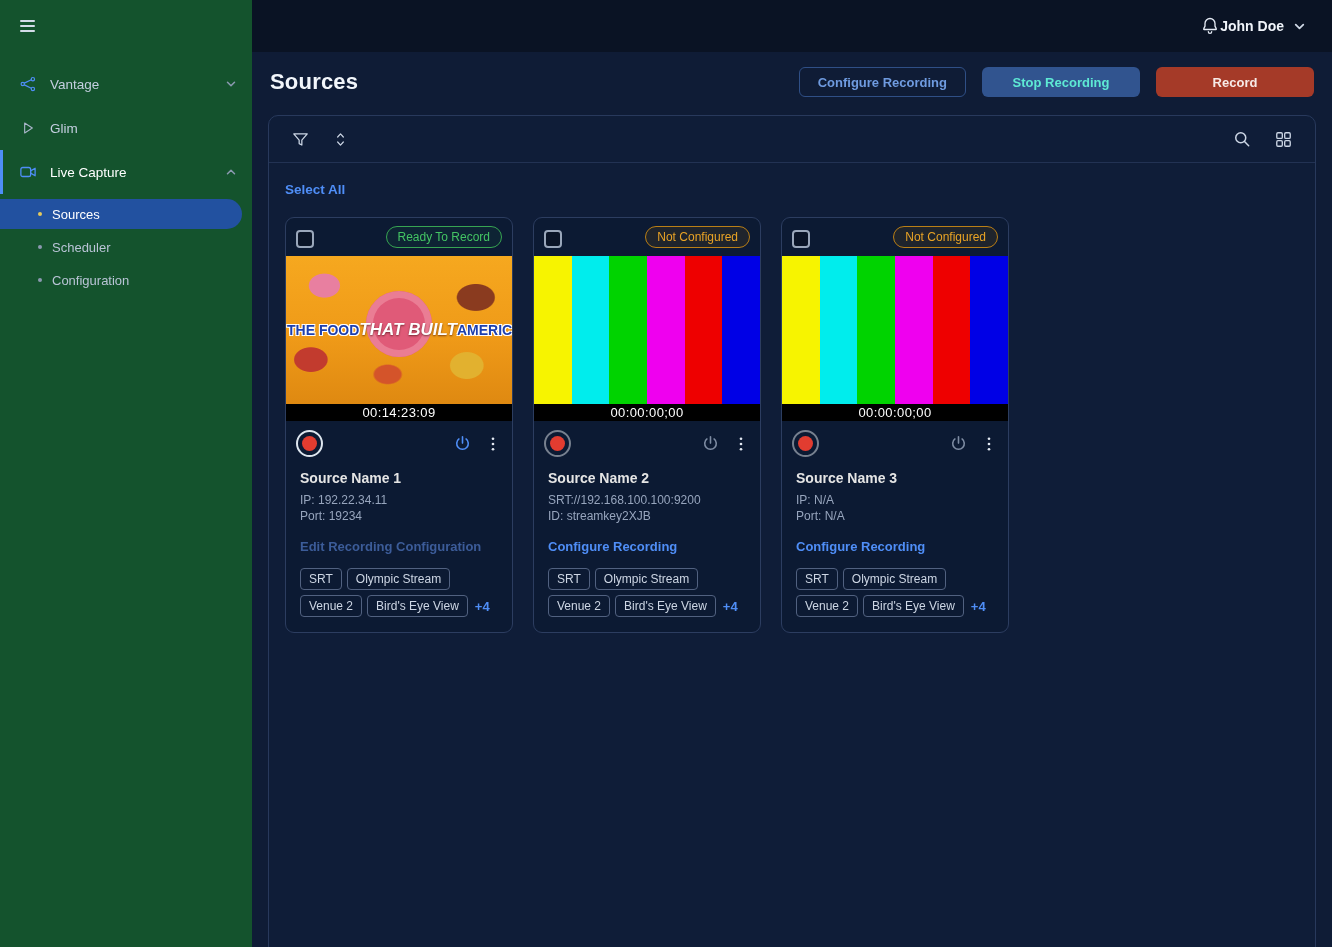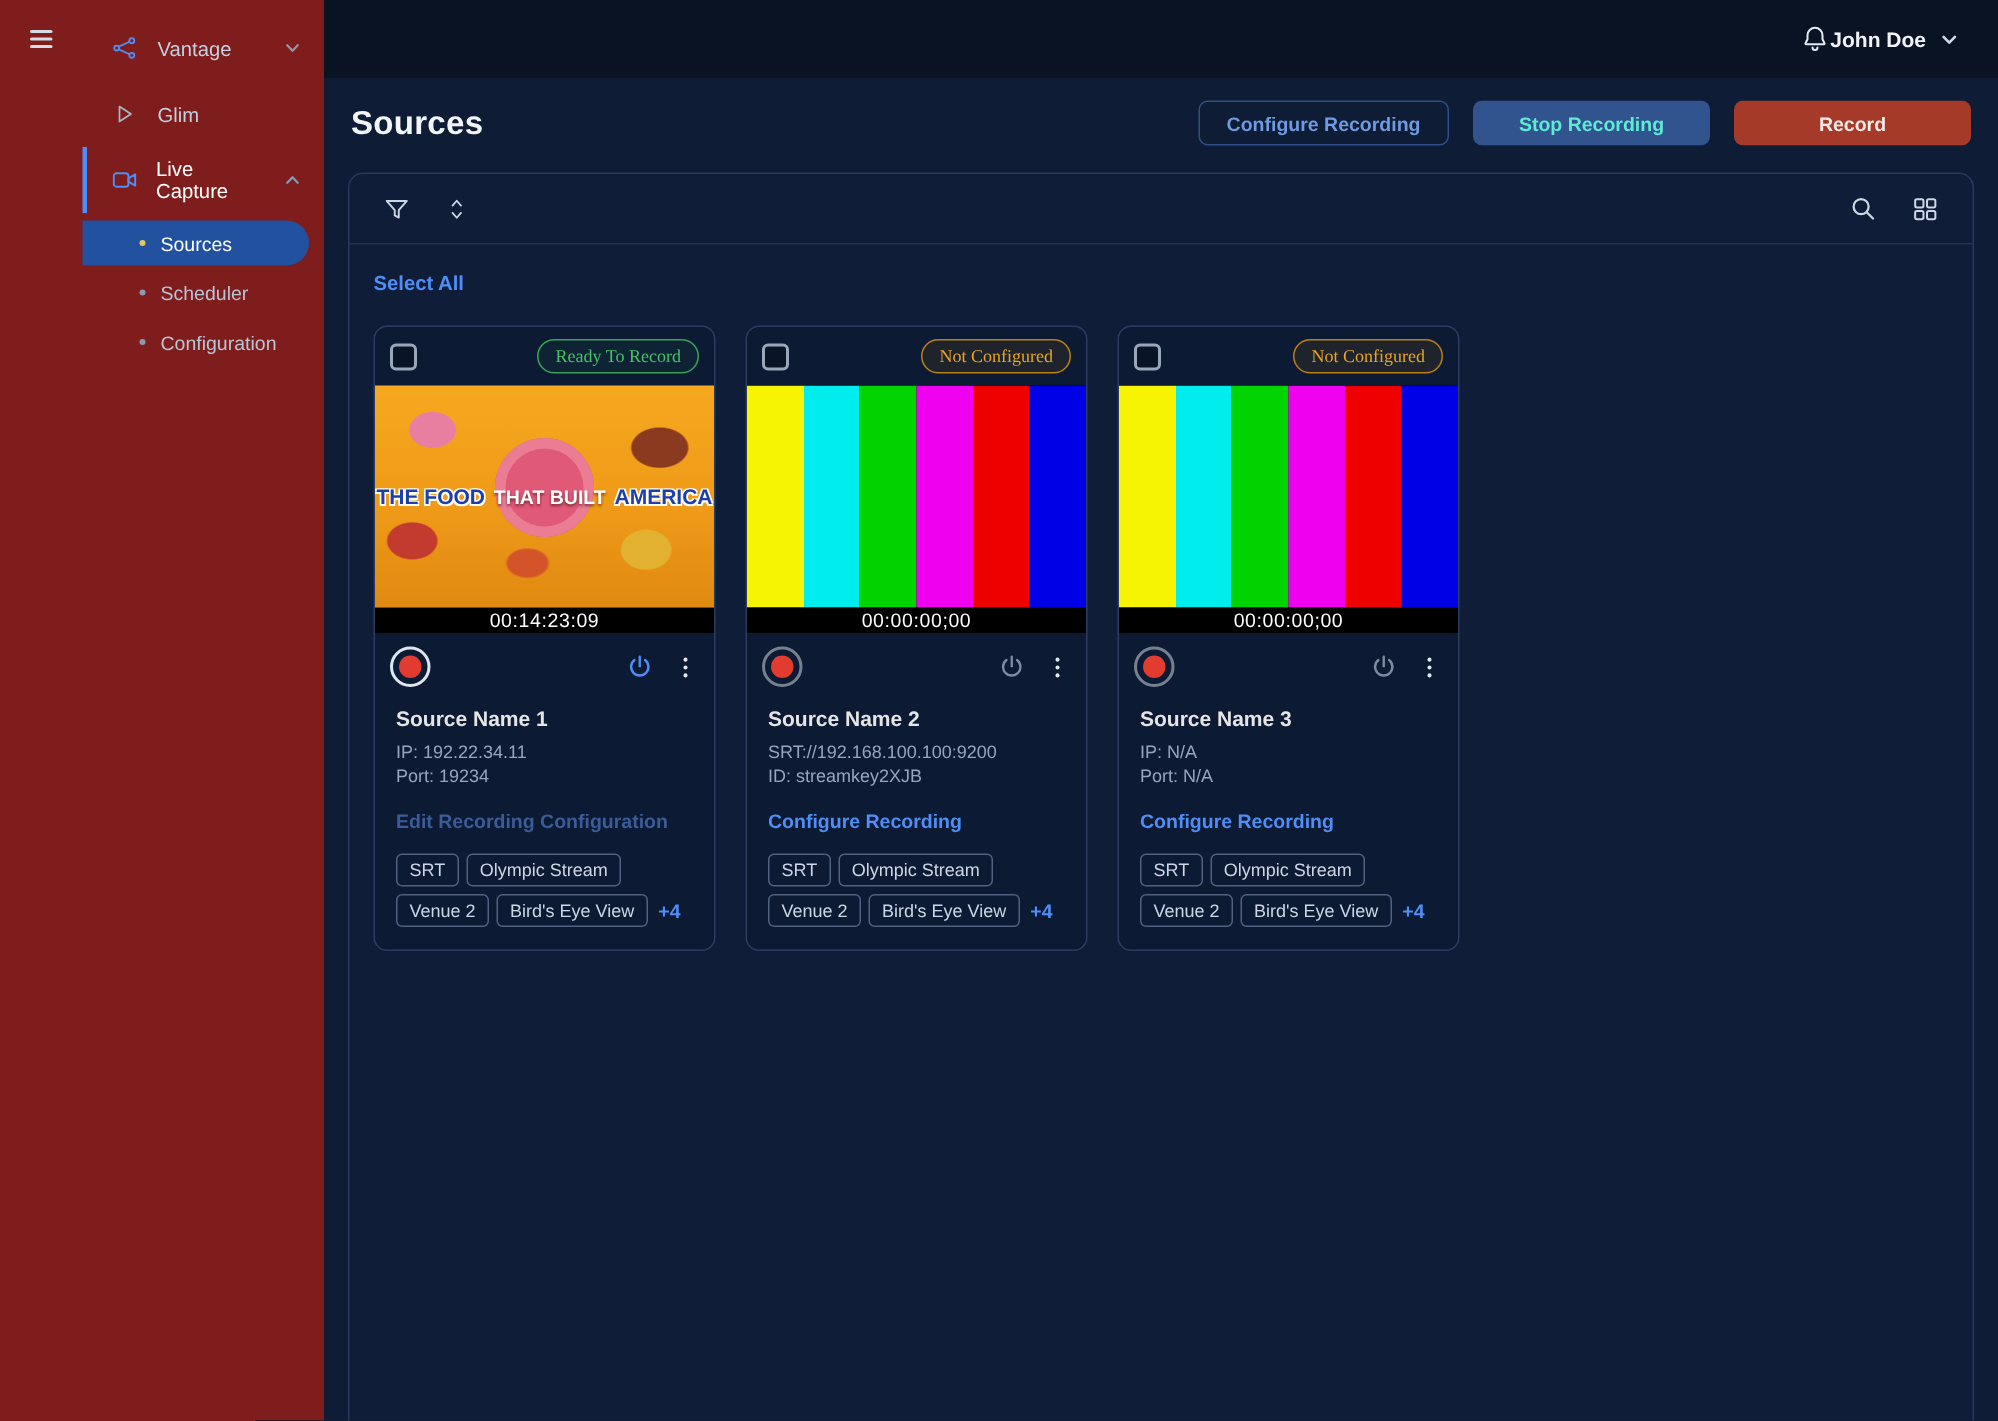--- a/index.html
+++ b/index.html
@@ -2,21 +2,21 @@
 <html><head>
 <meta charset="utf-8">
 <style>
   * { margin:0; padding:0; box-sizing:border-box; }
   html,body { width:1332px; height:947px; overflow:hidden; }
   body { font-family:"Liberation Sans", sans-serif; background:#0f1c36; color:#e8eef6; }
 
   .app { display:flex; width:100%; height:100%; }
 
   
-  .sidebar { width:216px; flex-shrink:0; background:#7f1d1d; display:flex; flex-direction:row; }
+  .sidebar { width:252px; flex-shrink:0; background:#14532d; display:flex; flex-direction:column; }
   .sidebar-top { height:52px; display:flex; align-items:center; padding:0 18px; }
   .hamburger { display:flex; flex-direction:column; gap:3px; cursor:pointer; padding:4px 2px; }
   .hamburger span { display:block; width:15px; height:2px; background:#d4dce8; border-radius:1px; }
   .nav { padding-top:10px; }
   .nav-item { height:44px; display:flex; align-items:center; gap:12px; padding:0 15px; color:#c4cfe0;
               font-size:13.5px; cursor:pointer; border-left:3px solid transparent; }
   .nav-item .nicon { width:20px; display:flex; align-items:center; justify-content:center; color:#a9b5c9; }
   .nav-item-vantage .nicon { color:#4f8ef7; }
   .nav-item .chev { margin-left:auto; color:#8b99b0; display:flex; }
   .nav-item.active { border-left-color:#4f8ef7; color:#ffffff; }
@@ -53,21 +53,21 @@
   .panel-toolbar { display:flex; align-items:center; gap:22px; padding:13px 22px; }
   .toolbar-right { margin-left:auto; display:flex; gap:22px; align-items:center; }
   .tool-icon { color:#ccd6e5; cursor:pointer; display:flex; }
   .panel-divider { height:1px; background:#223253; }
   .select-row { padding:17px 16px 0; }
   .select-all { color:#4f8ef7; font-size:13.5px; font-weight:600; cursor:pointer;margin-top:12px; }
 
   
   .cards { display:flex; gap:20px; padding:19px 16px 16px; align-items:flex-start; }
   .card { width:228px; background:#0c1a33; border:1px solid #2c3d60; border-radius:9px; overflow:hidden; }
-  .card-top { display:flex; align-items:center; justify-content:space-between; padding:8px 10px;font-family:Liberation Serif, serif; }
+  .card-top { display:flex; align-items:flex-end; justify-content:space-between; padding:8px 10px; }
   .checkbox { width:18px; height:18px; border:2px solid #9aa7bb; border-radius:4px;
               background:rgba(9,16,30,.55); cursor:pointer; }
   .badge { font-size:12px; padding:3px 11px; border-radius:12px; border:1px solid; white-space:nowrap; }
   .badge-ready { color:#43c463; border-color:#37a452; background:rgba(40,160,70,.08); }
   .badge-warning { color:#e9a325; border-color:#b97f16; background:rgba(150,100,10,.14); }
 
   .thumb { position:relative; height:148px; overflow:hidden; background:#000; }
   .thumb-bars { display:flex; }
   .thumb-bars .bar { flex:1; height:100%; }
   .thumb-food {
@@ -78,21 +78,21 @@
       radial-gradient(30px 24px at 80% 74%, #e2b12f 0%, #e2b12f 54%, transparent 58%),
       radial-gradient(26px 18px at 45% 80%, #d4542a 0%, #d4542a 50%, transparent 58%),
       linear-gradient(180deg, #f6a81f 0%, #ef9a18 55%, #df8911 100%);
   }
   .food-circle { position:absolute; left:50%; top:46%; width:66px; height:66px; transform:translate(-50%,-50%);
                  background:#e05a78; border-radius:50%; box-shadow: inset 0 0 0 7px #ea7d94; }
   .food-text { position:absolute; inset:0; display:flex; align-items:center; justify-content:space-between;
                padding:0 1px; font-weight:800; font-size:14px; color:#1d3fae; }
   .food-text span { white-space:nowrap;
     text-shadow:-1px -1px 0 #fff, 1px -1px 0 #fff, -1px 1px 0 #fff, 1px 1px 0 #fff; }
-  .food-text .mid { color:#ffffff; font-size:13px; text-shadow:0 1px 2px rgba(60,10,10,.65); }
+  .food-text .mid { color:#ffffff; font-size:17px; text-shadow:0 1px 2px rgba(60,10,10,.65);font-style:italic; }
 
   .timecode { height:17px; background:#000; color:#fff; display:flex; align-items:center;
               justify-content:center; font-size:13px; letter-spacing:.4px; }
 
   .controls { display:flex; align-items:center; padding:9px 10px 4px; }
   .record-btn { width:27px; height:27px; border-radius:50%; border:2px solid #77808f; background:transparent;
                 display:flex; align-items:center; justify-content:center; cursor:pointer; padding:0; }
   .record-btn .dotr { width:15px; height:15px; border-radius:50%; background:#e23c30; }
   .record-btn.active { border-color:#dde5ee; }
   .controls-right { margin-left:auto; display:flex; align-items:center; gap:12px; }

